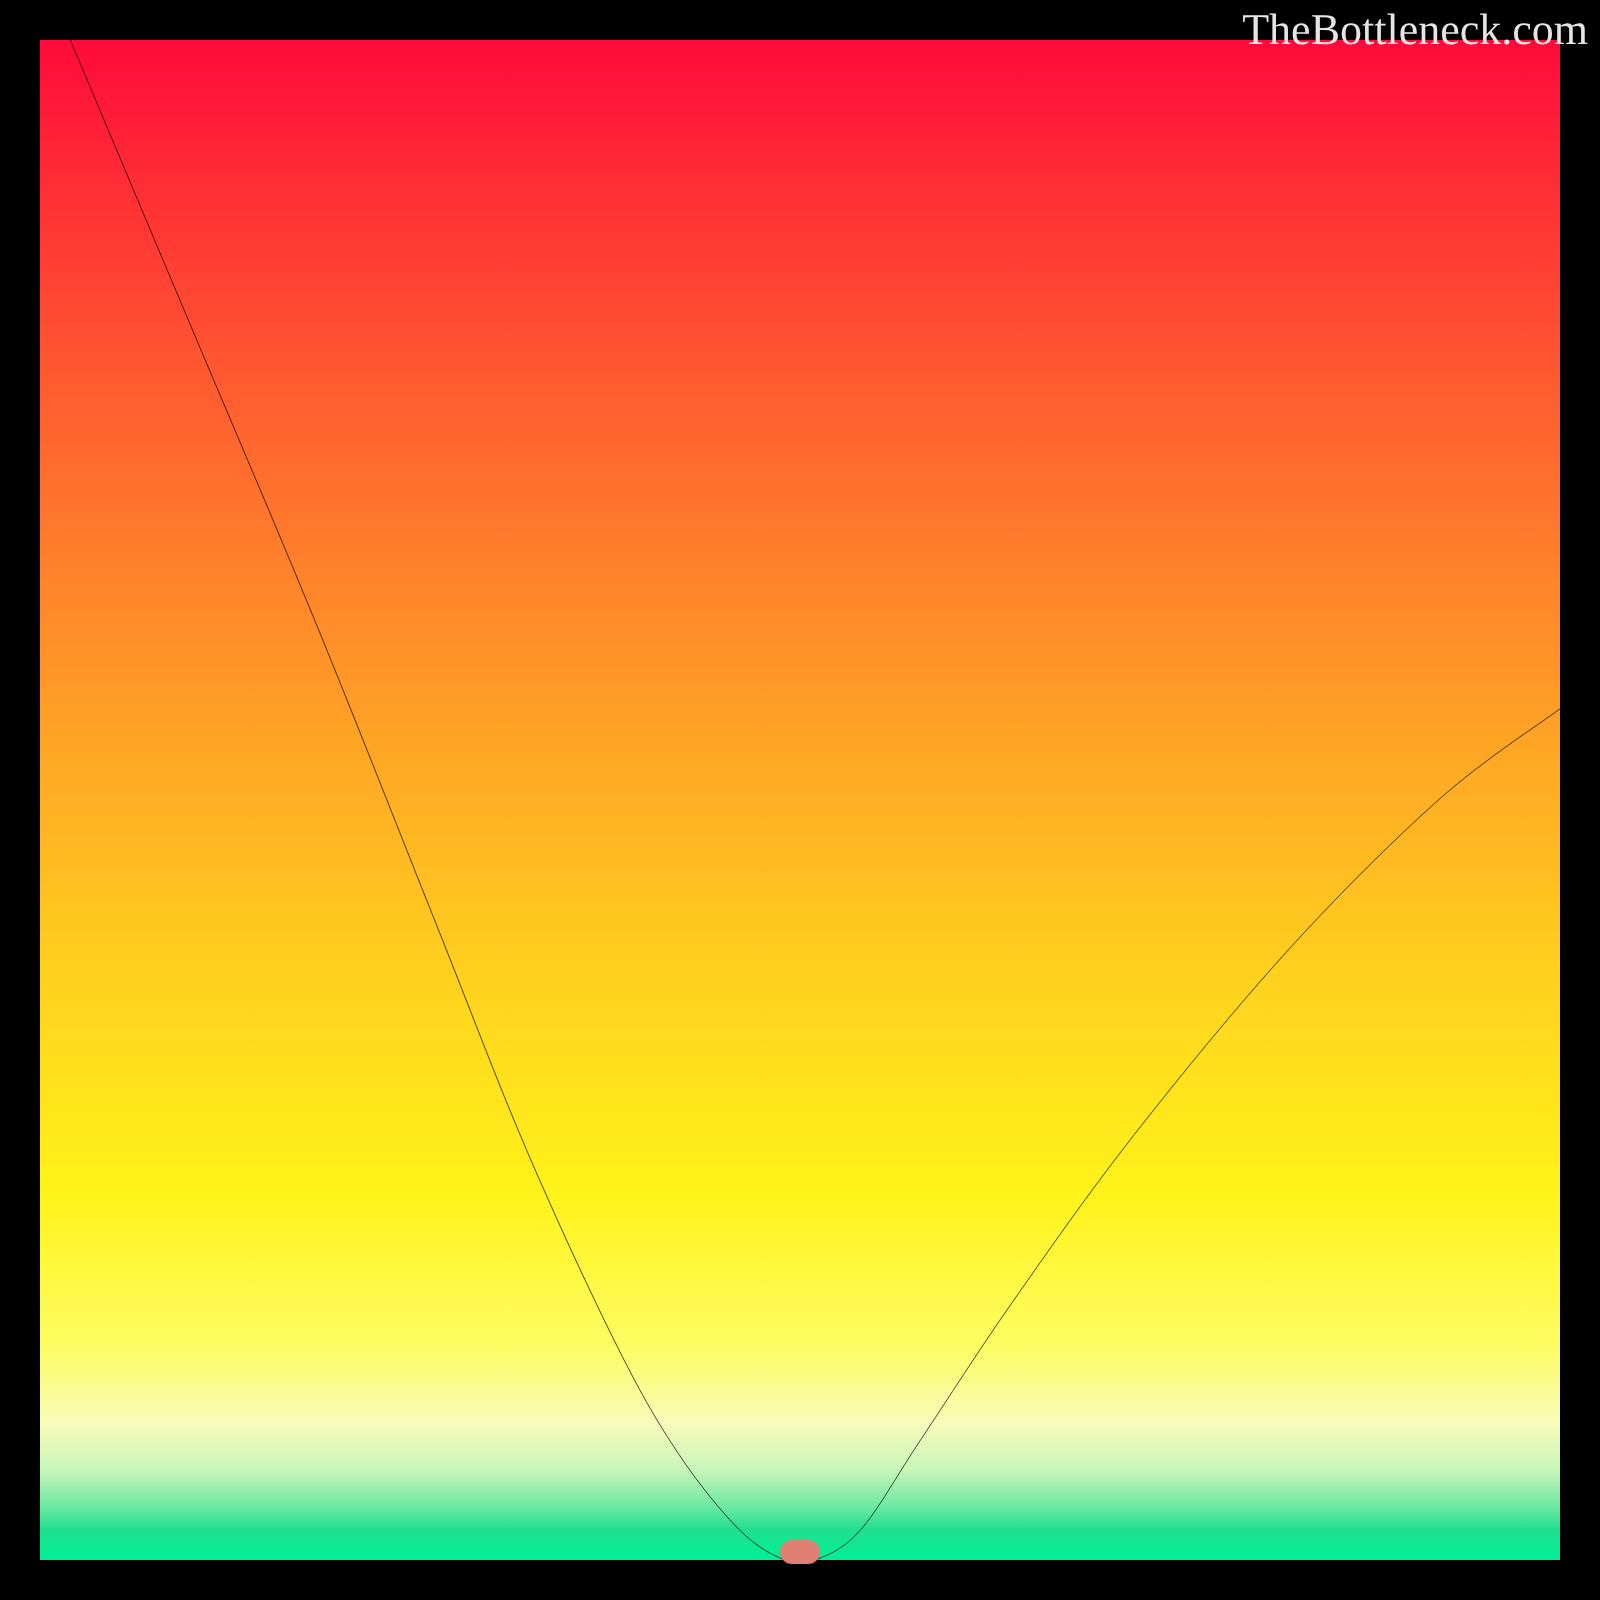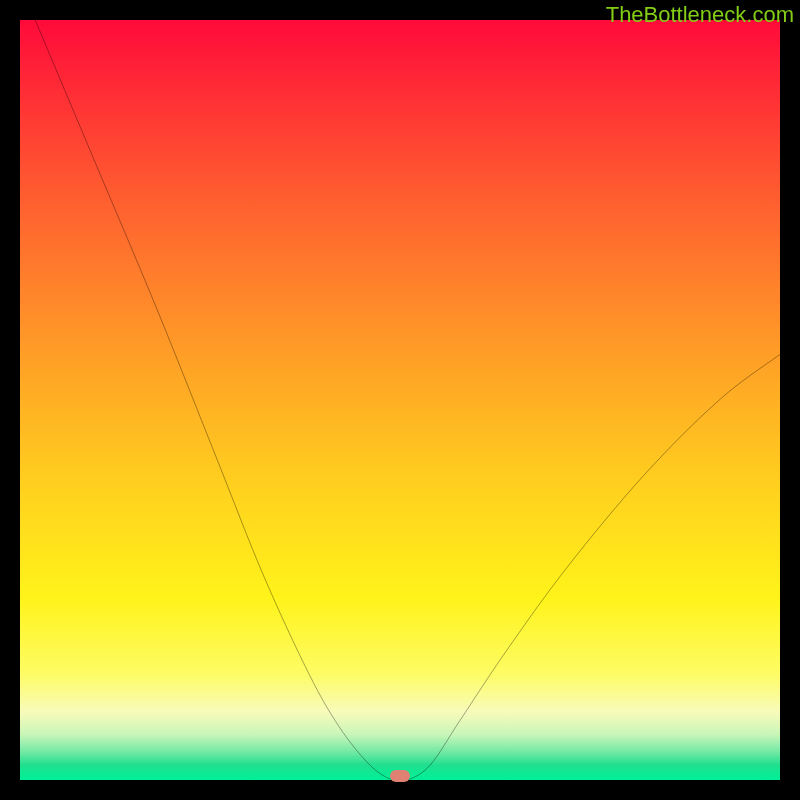--- a/index.html
+++ b/index.html
@@ -50,24 +50,25 @@
     width: 20px;
     height: 12px;
     border-radius: 6px;
     background: #e08073;
     transform: translate(-50%, -50%);
   }
   .watermark {
     position: absolute;
     top: 2px;
     right: 6px;
-    color: #84cc16;
+    color: #e5e5e5;
     font-size: 22px;
     letter-spacing: 0px;
     user-select: none;
+    font-family: Liberation Serif, serif;
   }
 </style>
 </head>
 <body>
 
 <div class="chart-wrap">
 
   <div class="plot-area">
 
     <svg class="curve" viewBox="0 0 100 100" preserveAspectRatio="none">

